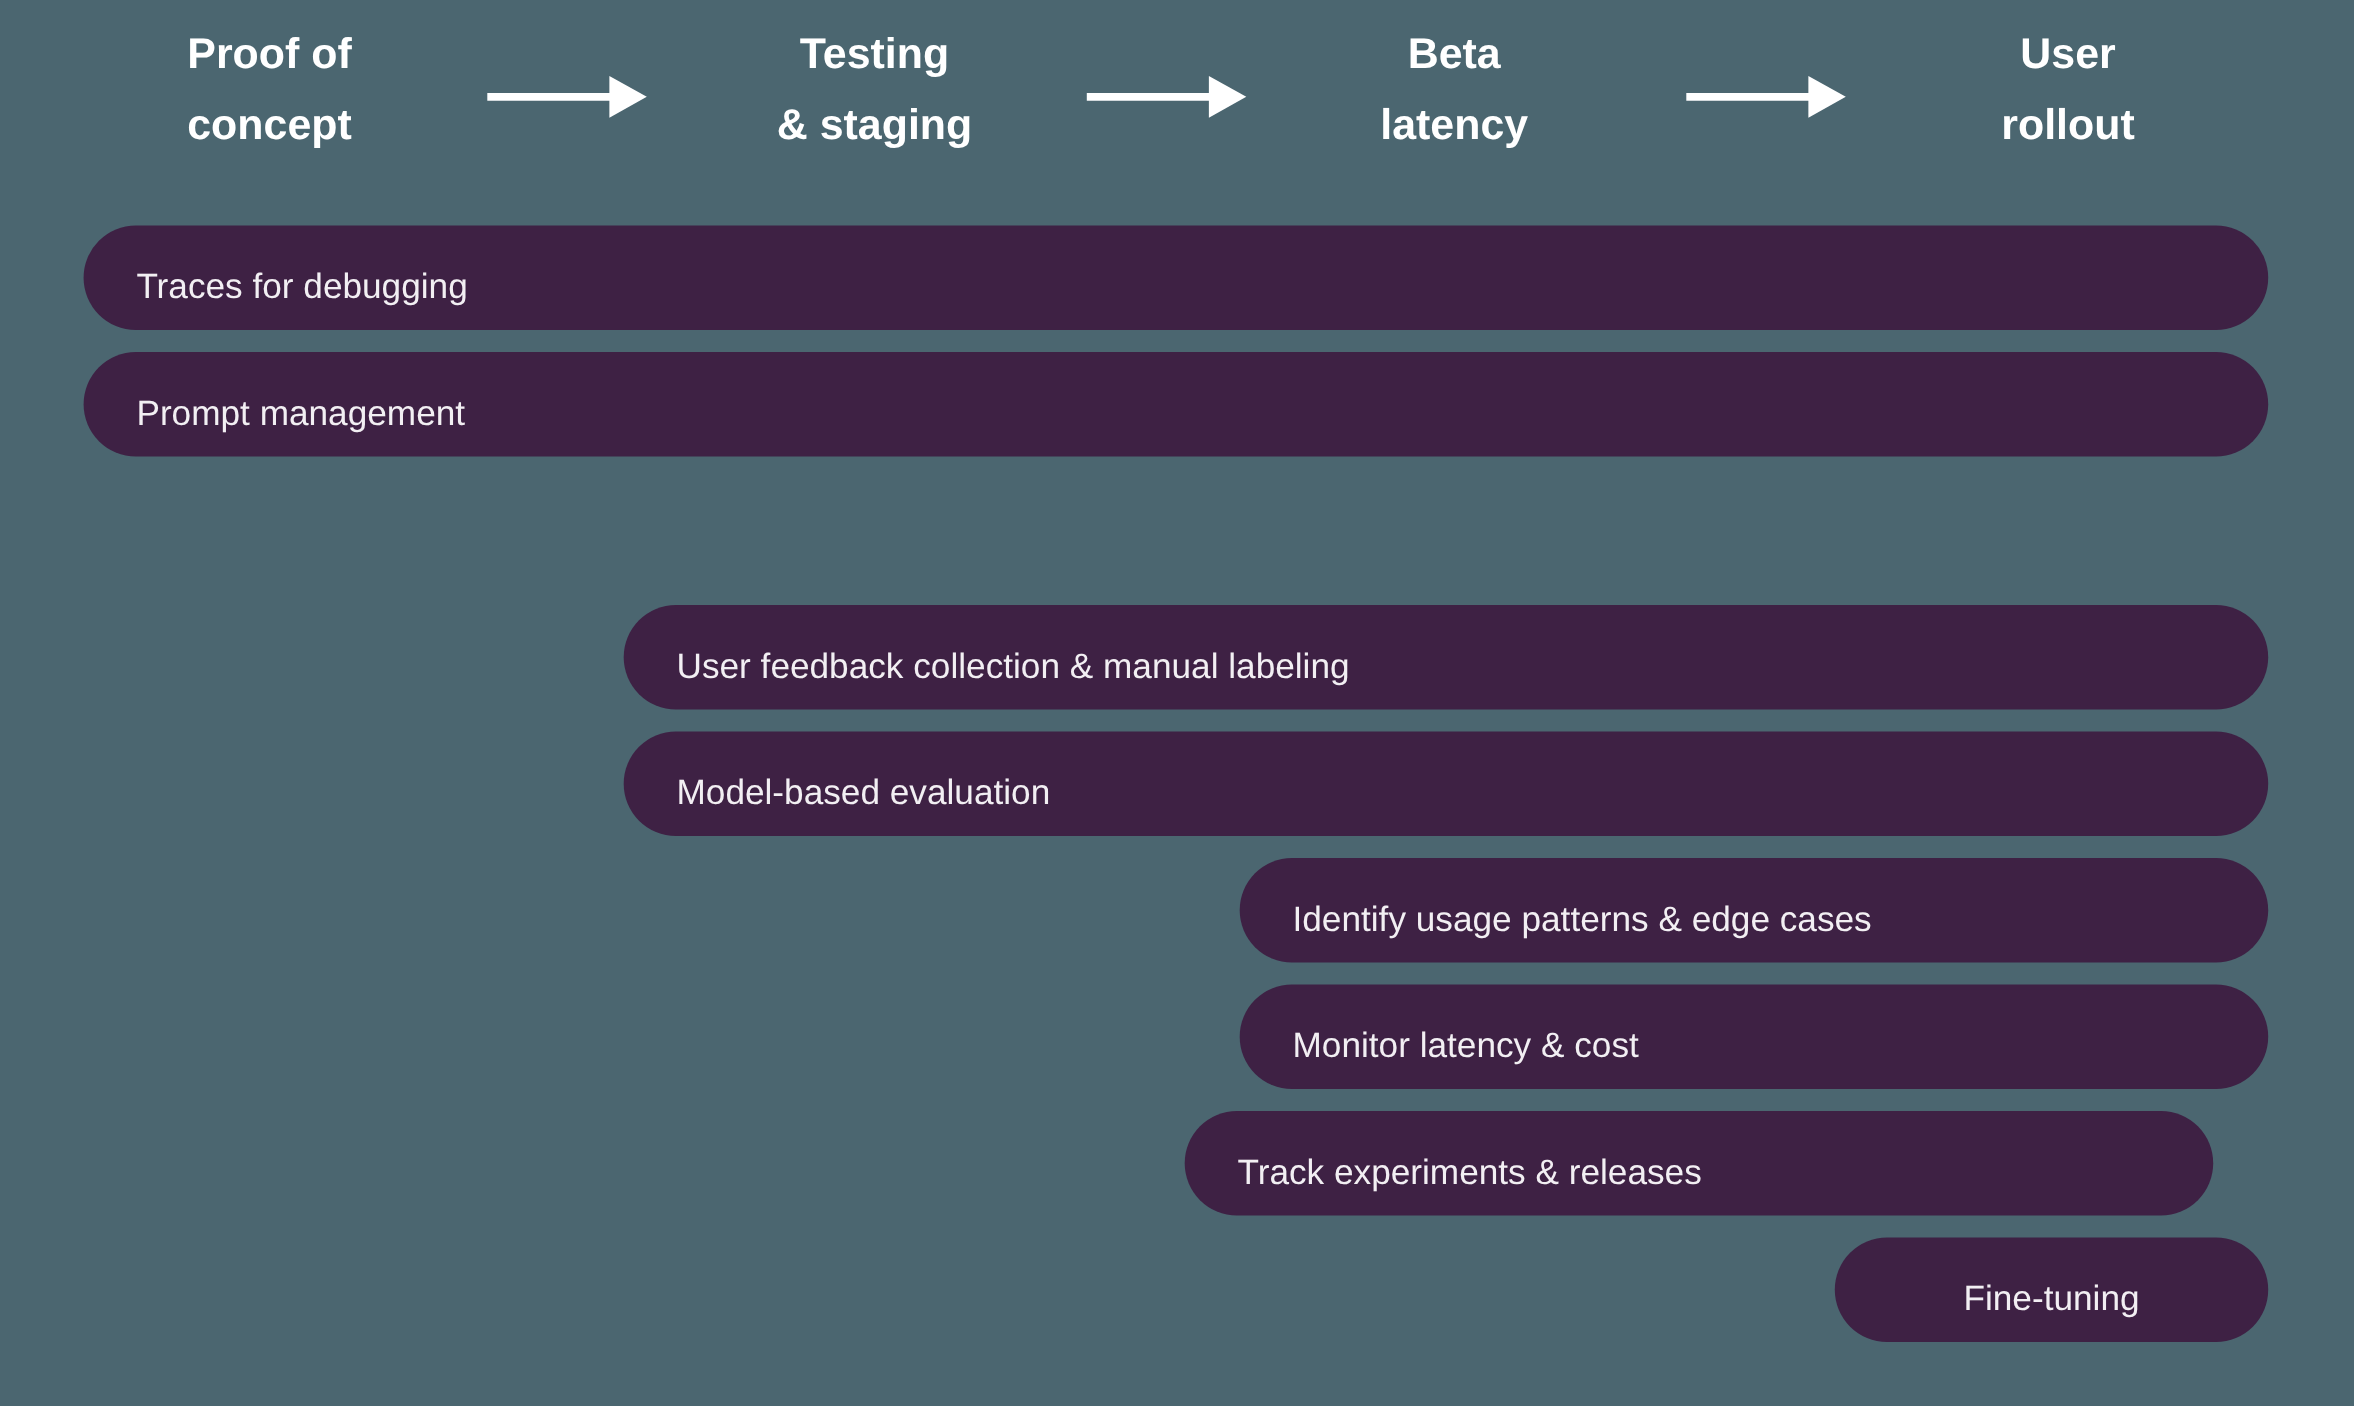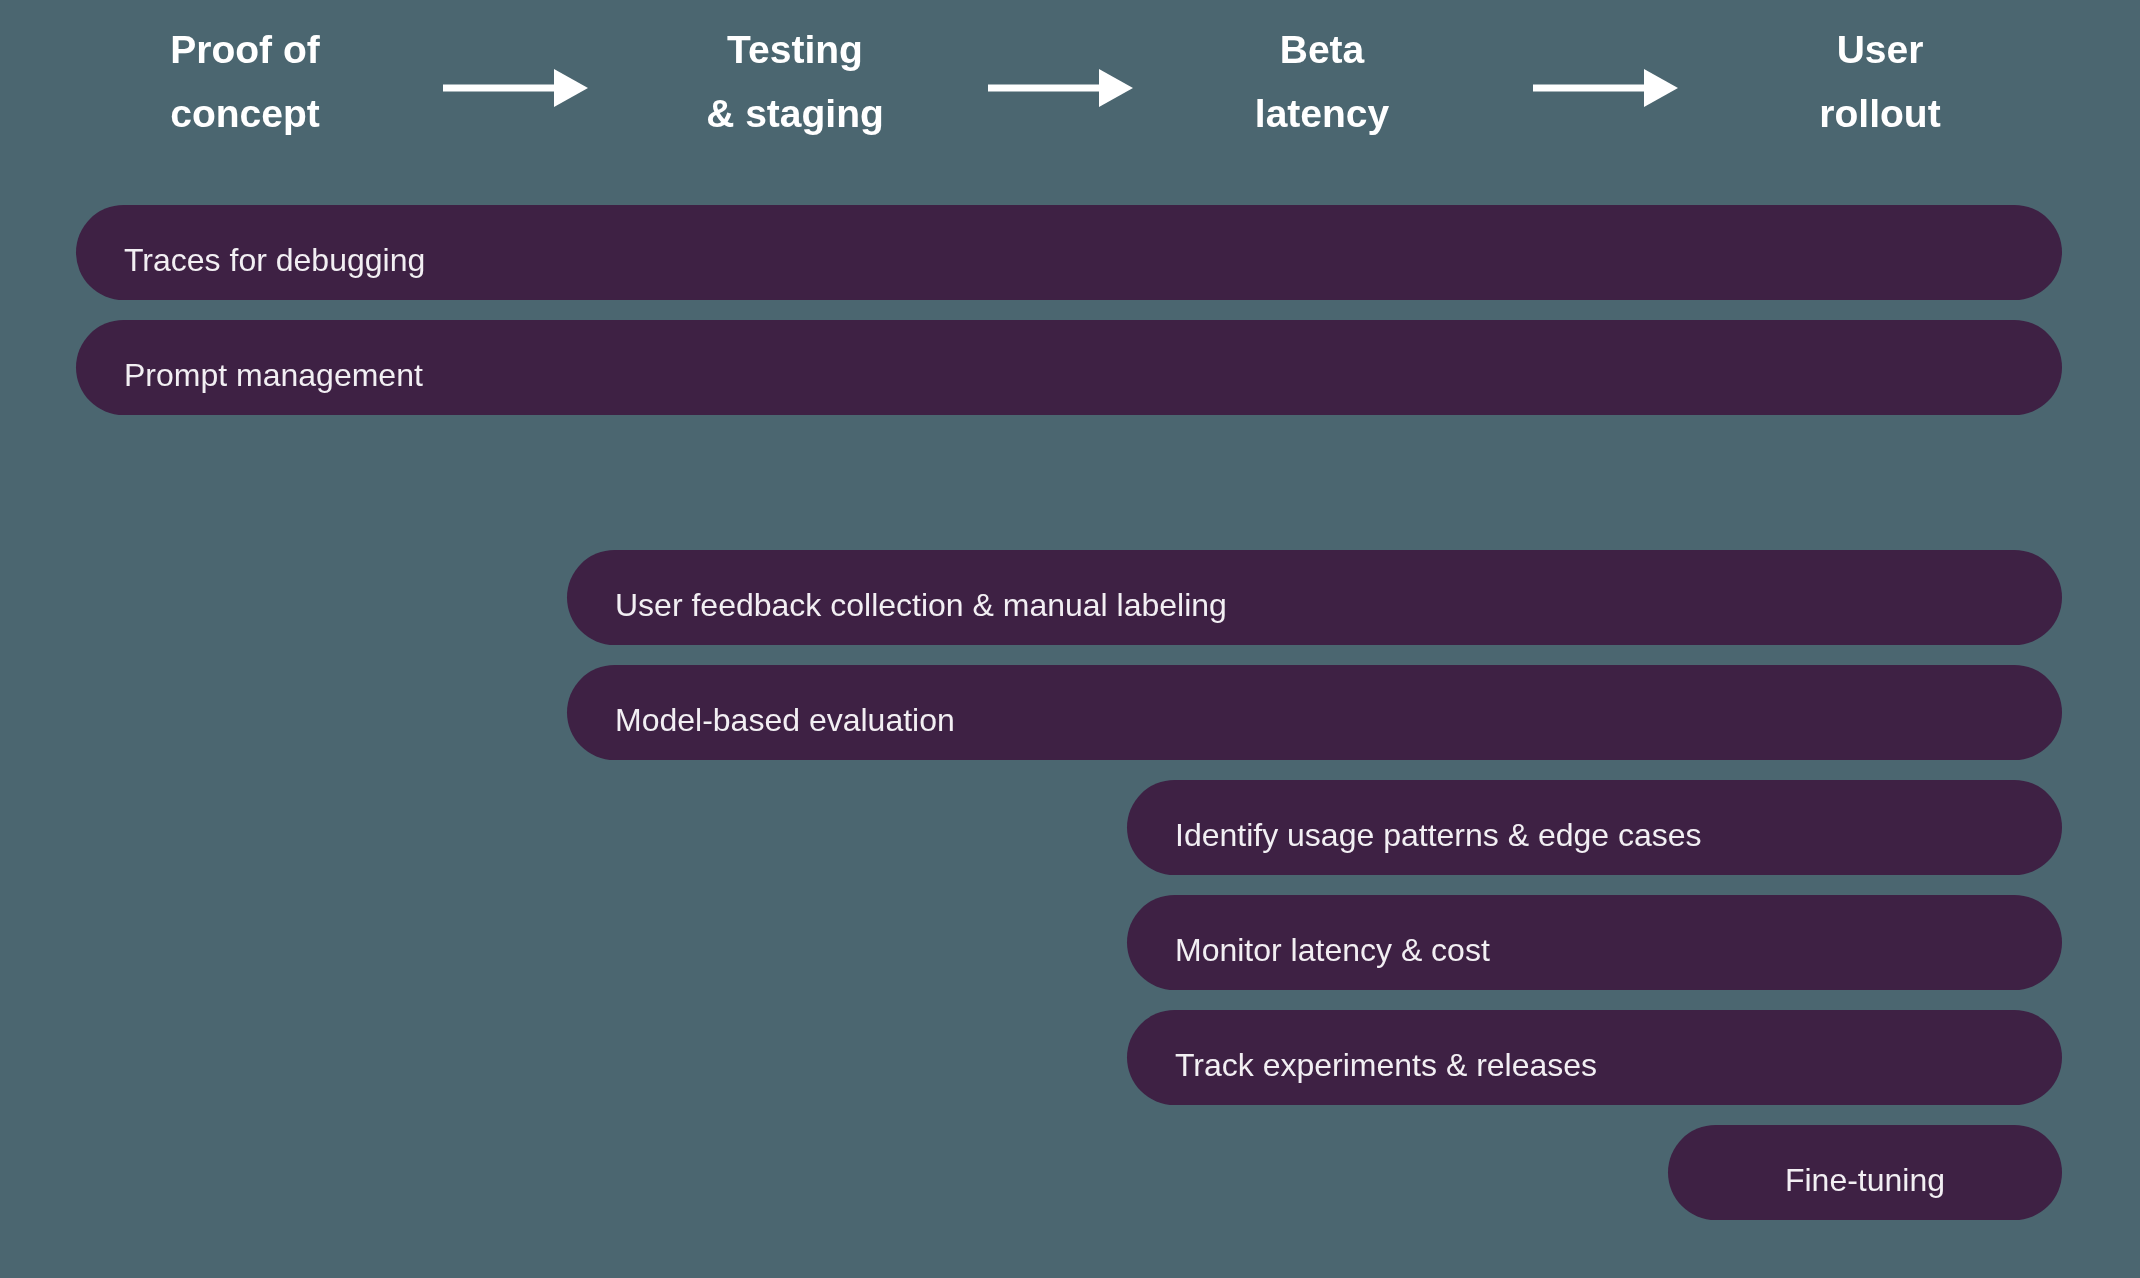--- a/index.html
+++ b/index.html
@@ -98,20 +98,20 @@
   </div>
   <div class="bar" style="top:665px;  left:567px;  width:1495px;">
     <span class="bar-label">Model-based evaluation</span>
   </div>
   <div class="bar" style="top:780px;  left:1127px; width:935px;">
     <span class="bar-label">Identify usage patterns &amp; edge cases</span>
   </div>
   <div class="bar" style="top:895px;  left:1127px; width:935px;">
     <span class="bar-label">Monitor latency &amp; cost</span>
   </div>
-  <div class="bar" style="top:1010px; left:1127px; width:935px;">
+  <div class="bar" style="top:1010px; left:1077px; width:935px;">
     <span class="bar-label">Track experiments &amp; releases</span>
   </div>
   <div class="bar centered" style="top:1125px; left:1668px; width:394px;">
     <span class="bar-label">Fine-tuning</span>
   </div>
 
 </div>
 
 </body></html>

